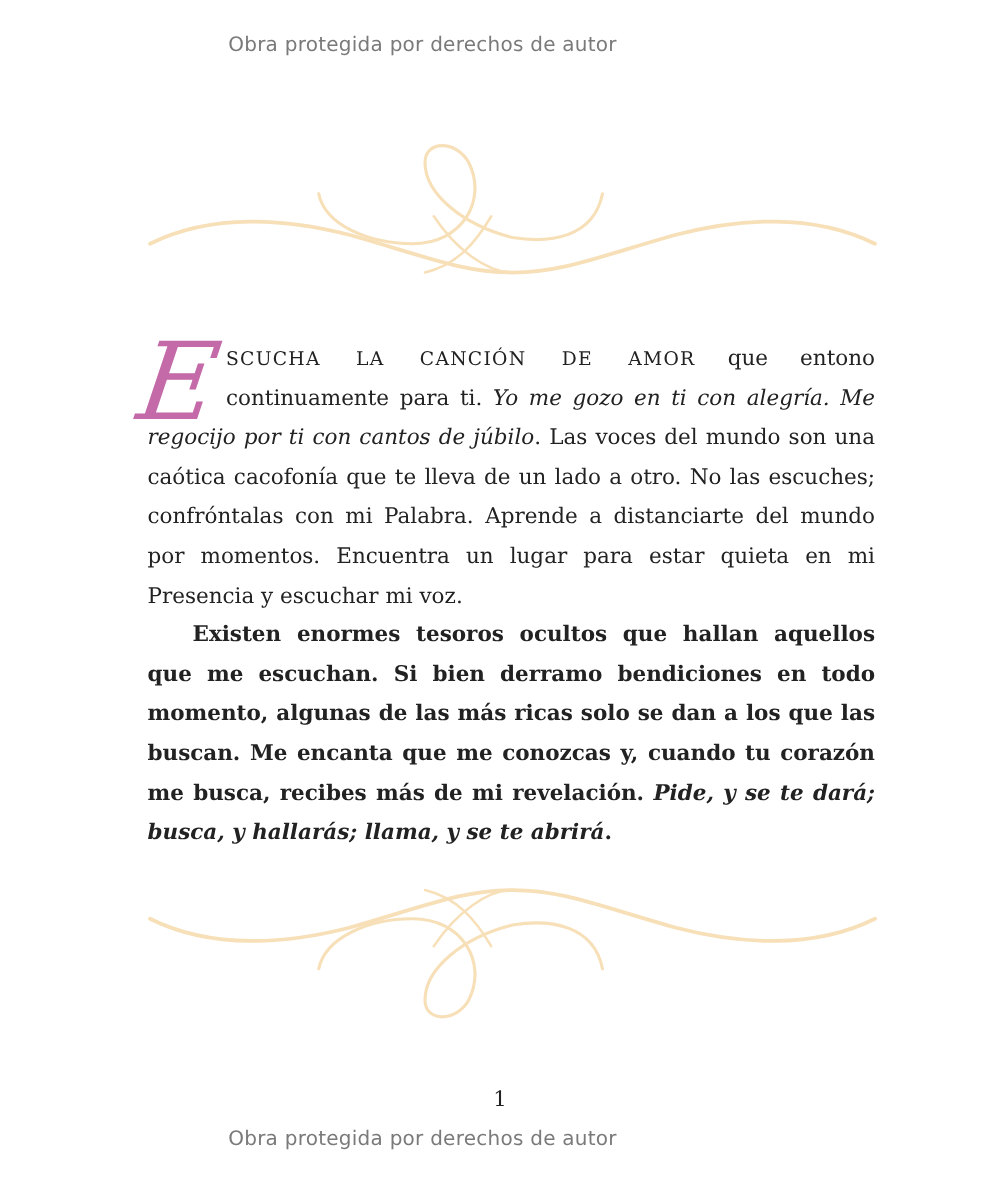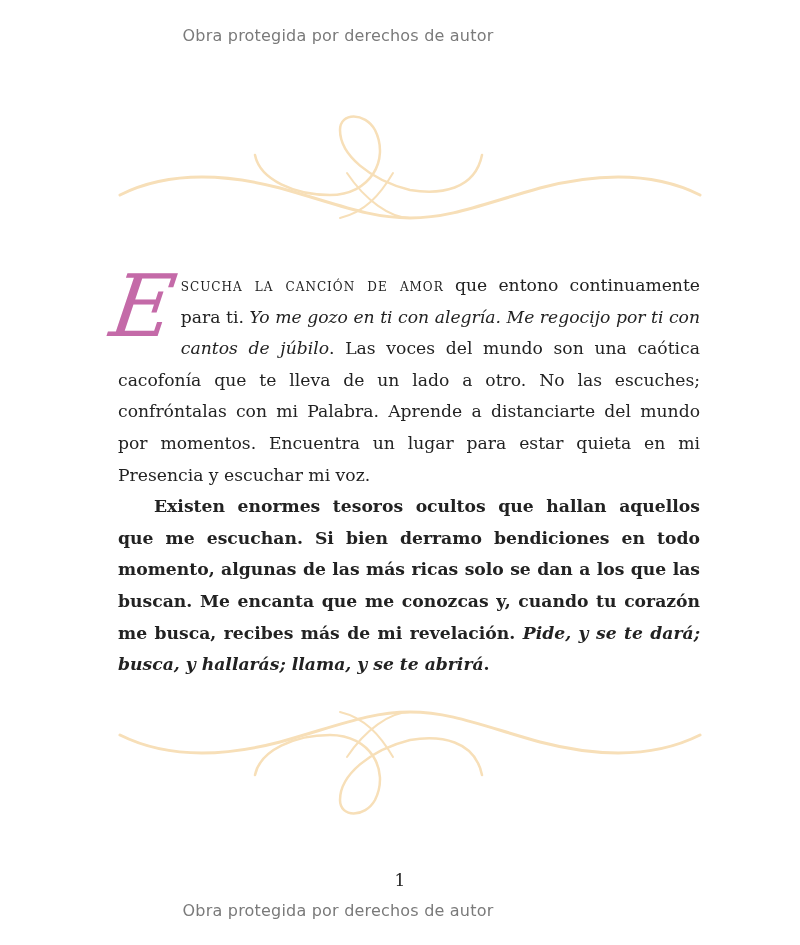--- a/index.html
+++ b/index.html
@@ -18,21 +18,21 @@
       position: absolute; left: 118px; top: 270px; width: 582px;
       font-family: "DejaVu Serif", serif; font-size: 17.2px; color: #222;
       line-height: 31.6px; text-align: justify;
     }
     .text-block p { margin: 0; }
     .drop-cap {
       float: left; font-family: "DejaVu Serif", serif; font-style: italic;
       font-size: 86px; line-height: 72px; color: #c46aa8; margin: 0 6px -6px -6px;
       height: 70px; transform: skewX(-8deg);
     }
-    .smallcaps { font-variant: small-caps; letter-spacing: 1px; font-size: 17px; }
+    .smallcaps { font-variant: small-caps; letter-spacing: 1px; font-size: 22px; }
     .it { font-style: italic; }
     .indent { text-indent: 36px; font-weight: bold; }
     .page-num {
       position: absolute; top: 870px; left: 0; width: 800px; text-align: center;
       font-family: "DejaVu Serif", serif; font-size: 17px; color: #222;
     }
   </style>
 </head>
 <body>
 

